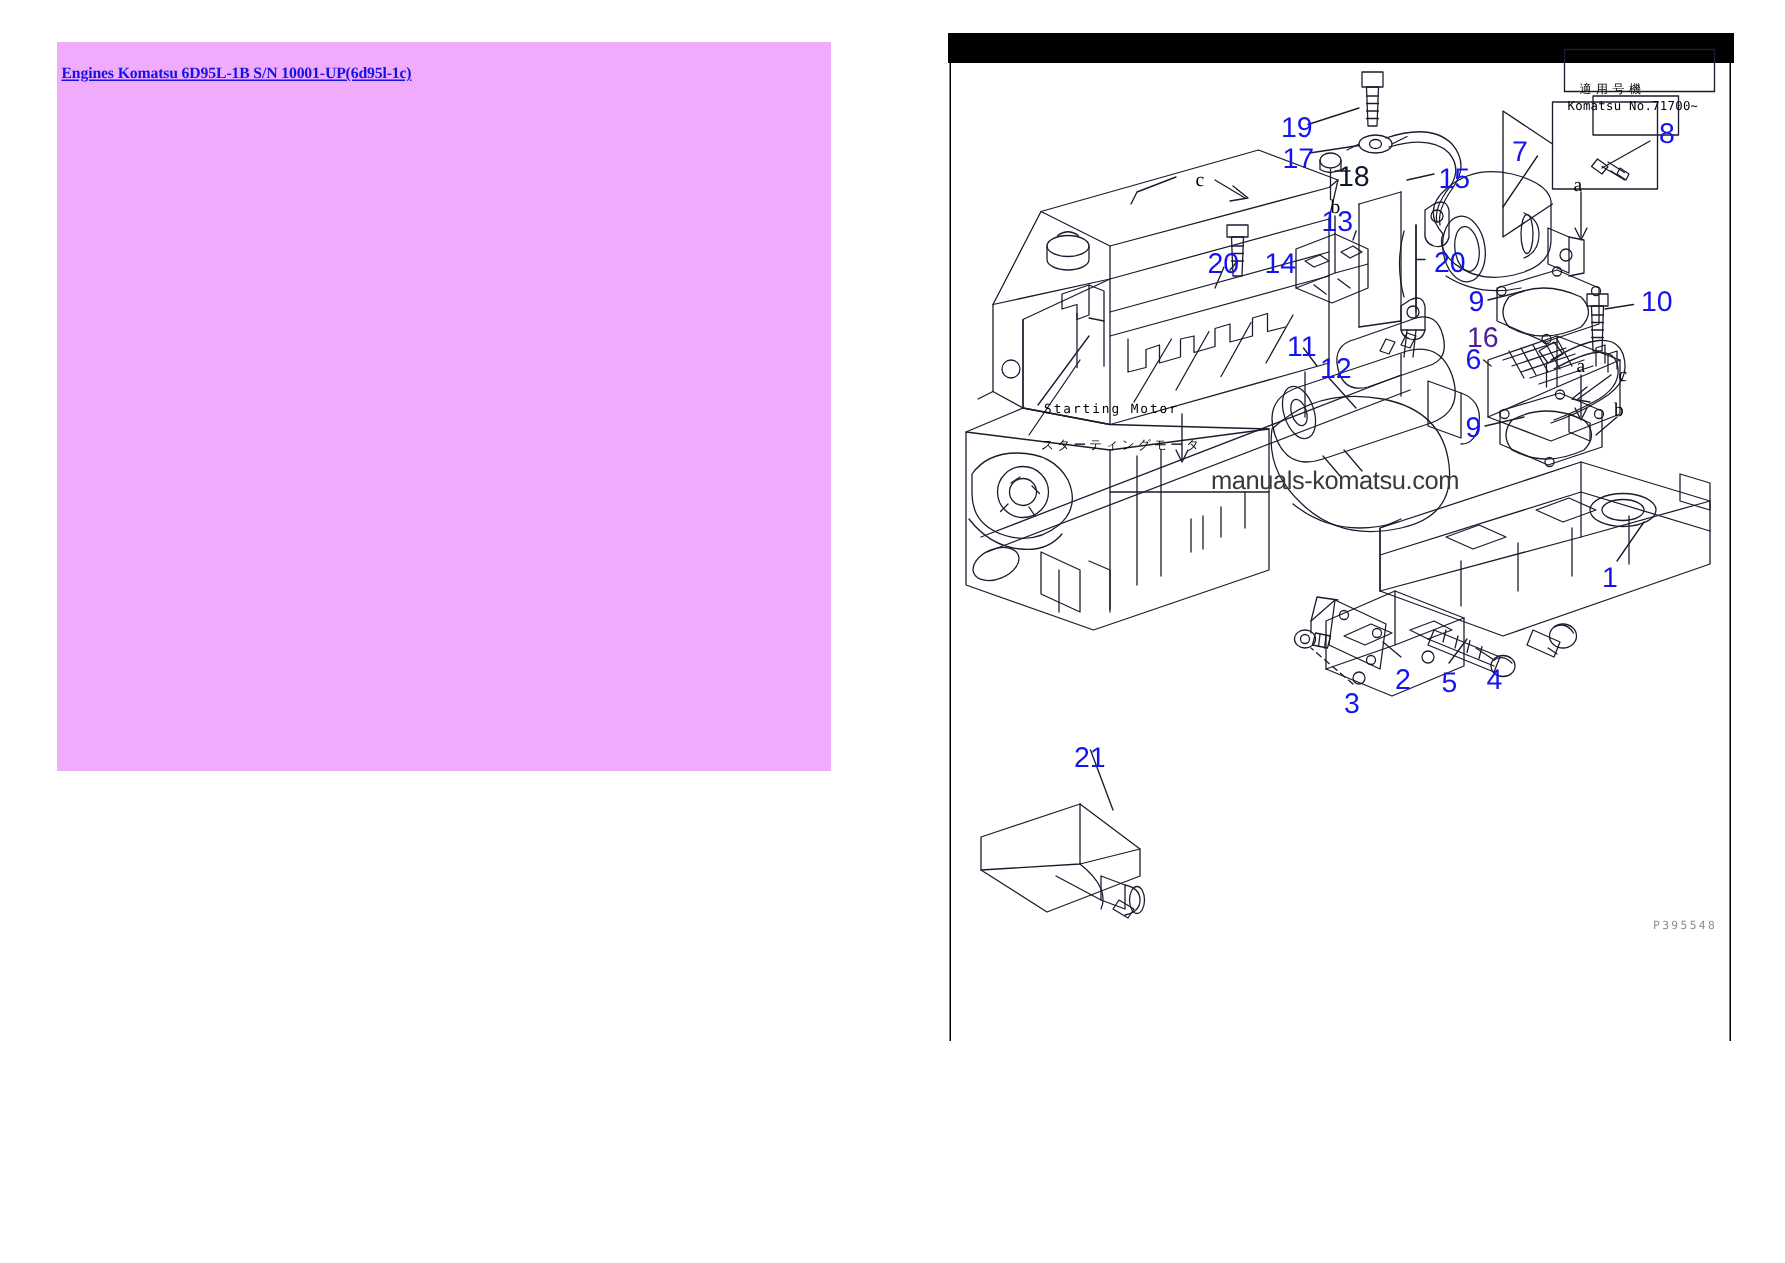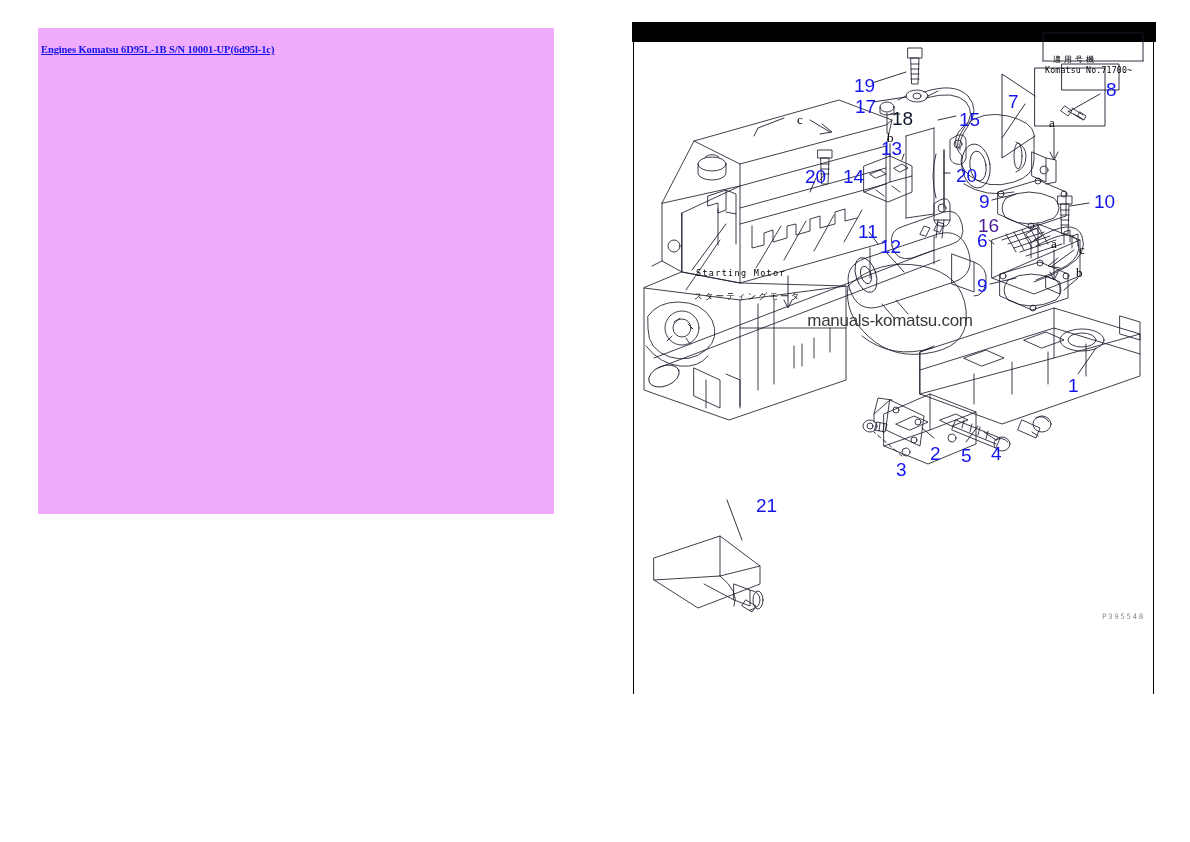--- a/index.html
+++ b/index.html
@@ -546,21 +546,21 @@
           <div class="callout" style="left: 246px; top: 211px; color: rgb(20, 20, 239);">12</div>
           <div class="callout" style="left: 247px; top: 113px; color: rgb(20, 20, 239); text-align: center;">13</div>
           <div class="callout" style="left: 209px; top: 141px; color: rgb(20, 20, 239);">14</div>
           <div class="callout" style="left: 325px; top: 84px; color: rgb(20, 20, 239);">15</div>
           <div class="callout" style="left: 320px; top: 190px; color: #4c1d95; margin-left: 24px;">16</div>
           <div class="callout" style="left: 221px; top: 71px; color: rgb(20, 20, 239);">17</div>
           <div class="callout" style="left: 258px; top: 83px; color: #0f172a;">18</div>
           <div class="callout" style="left: 220px; top: 50px; color: rgb(20, 20, 239);">19</div>
           <div class="callout" style="left: 171px; top: 141px; color: rgb(20, 20, 239);">20</div>
           <div class="callout" style="left: 322px; top: 140px; color: rgb(20, 20, 239);">20</div>
-          <div class="callout" style="left: 82px; top: 470px; color: rgb(20, 20, 239); margin-left: 40px;">21</div>
+          <div class="callout" style="left: 82px; top: 470px; color: rgb(20, 20, 239);">21</div>
         </div>
       <div id="letter-layer">
           <div class="letter-mark" style="left: 415px; top: 88px;">a</div>
           <div class="letter-mark" style="left: 417px; top: 209px;">a</div>
           <div class="letter-mark" style="left: 253px; top: 103px;">b</div>
           <div class="letter-mark" style="left: 442px; top: 238px;">b</div>
           <div class="letter-mark" style="left: 163px; top: 85px;">c</div>
           <div class="letter-mark" style="left: 445px; top: 215px;">c</div>
         </div>
 

